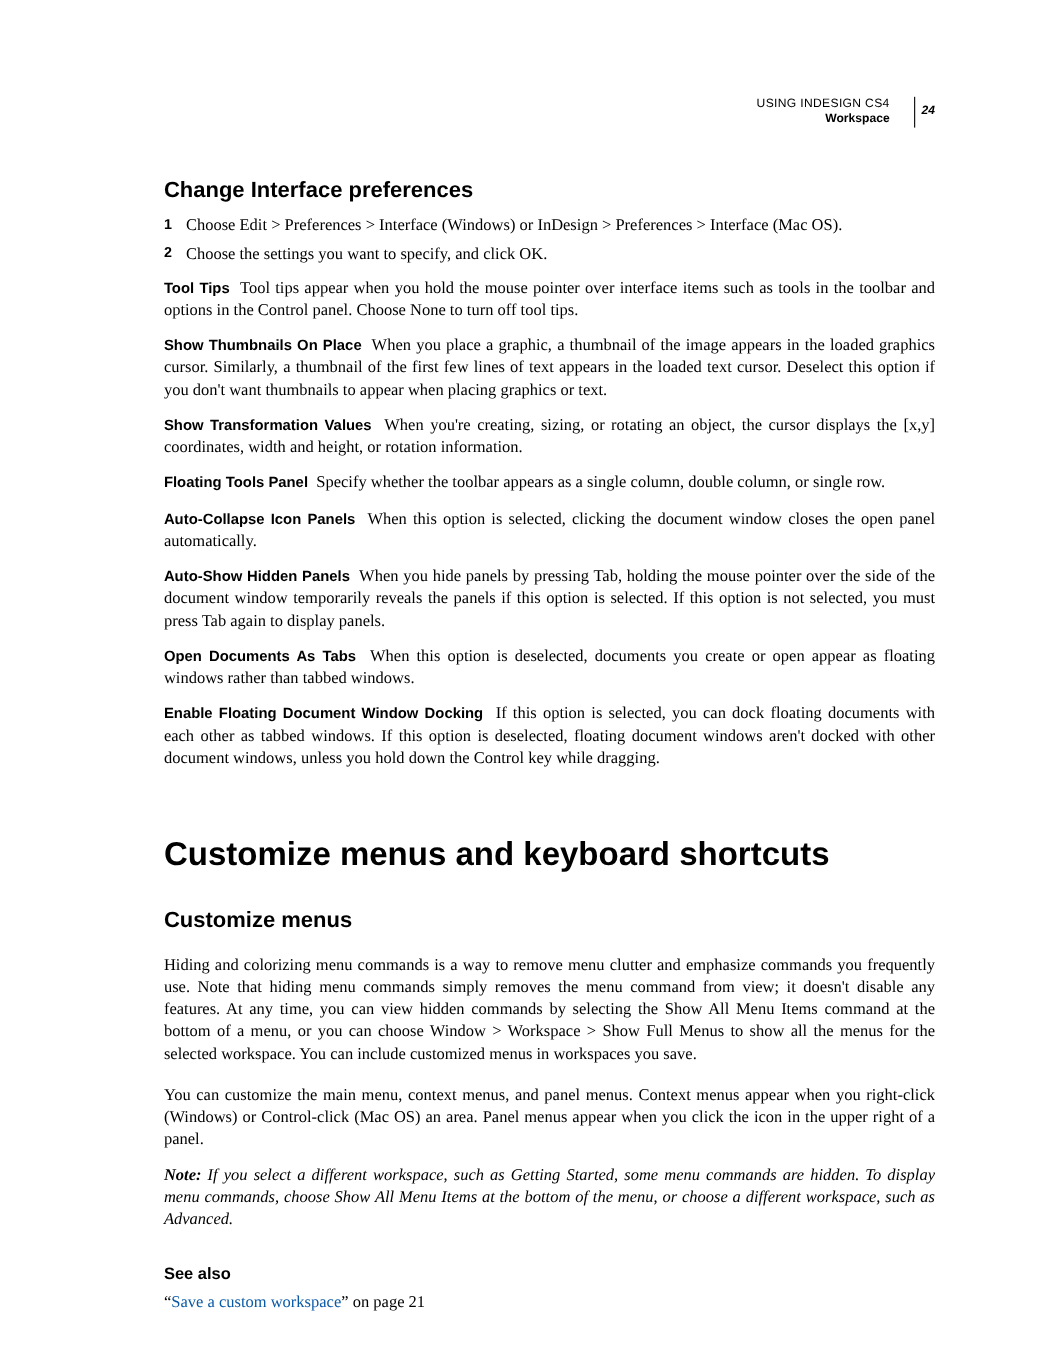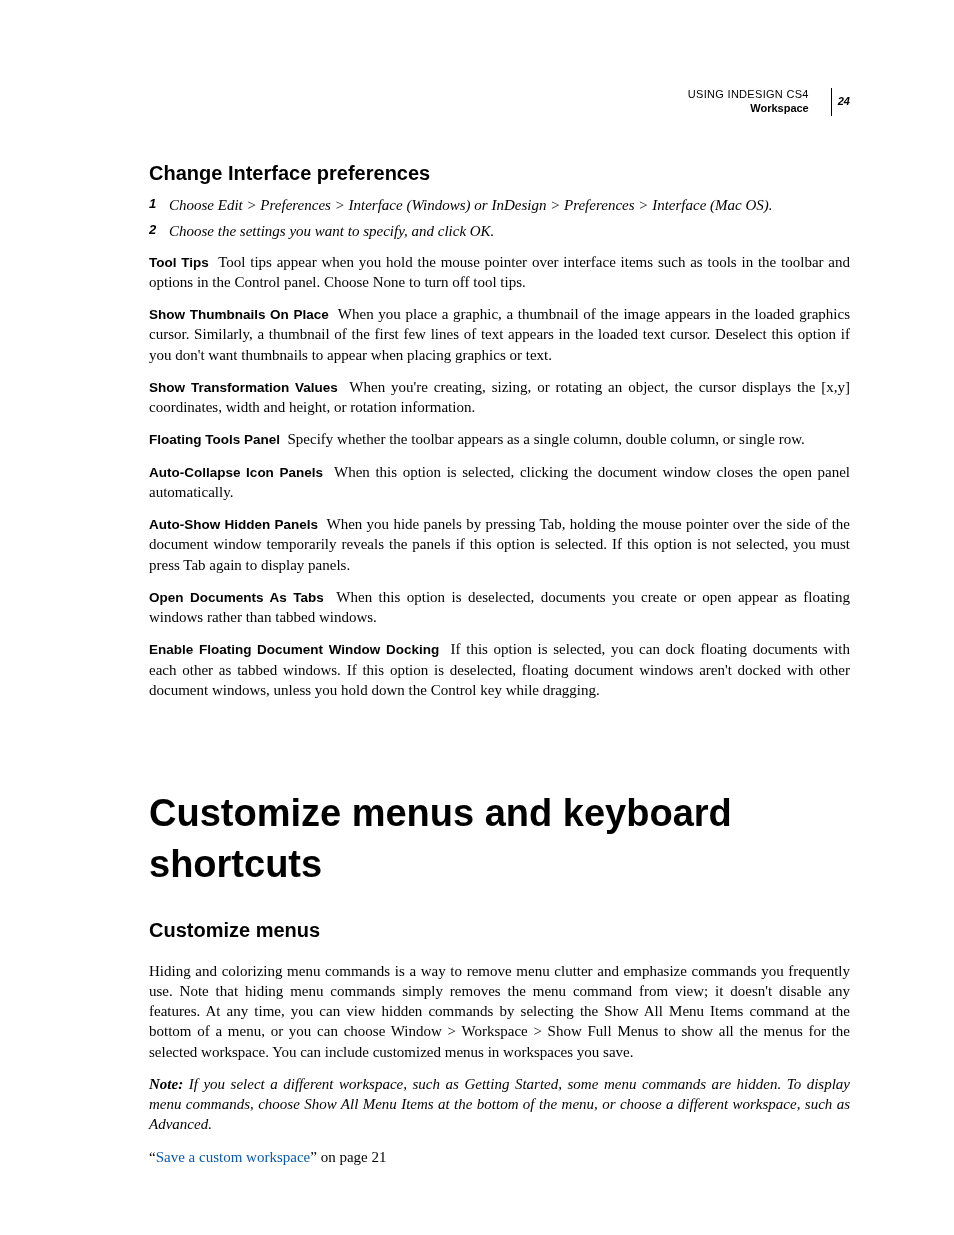--- a/index.html
+++ b/index.html
@@ -42,35 +42,34 @@
   .content { margin-top: 72px; }
   h2.sect {
     font-family: "Myriad Pro", "Helvetica Neue", Arial, sans-serif;
     font-weight: 700;
     font-size: 20px;
     margin: 0 0 8px 0;
   }
   h1.chapter {
     font-family: "Myriad Pro", "Helvetica Neue", Arial, sans-serif;
     font-weight: 700;
-    font-size: 38px;
-    margin: 88px 0 26px 0;
+    font-size: 30px;
+    margin: 57px 0 26px 0;
   }
   ol.steps {
     list-style: none;
     margin: 0 0 10px 0;
     padding: 0;
     counter-reset: step;
   }
   ol.steps > li {
     counter-increment: step;
     margin: 0 0 6px 0;
     padding-left: 20px;
     position: relative;
-    font-style: italic;
   }
   ol.steps > li::before {
     content: counter(step);
     position: absolute;
     left: 0;
     top: 0;
     font-family: "Myriad Pro", "Helvetica Neue", Arial, sans-serif;
     font-weight: 700;
     font-size: 13px;
   }
@@ -154,26 +153,28 @@
     <p class="def">
       <span class="term">Enable Floating Document Window Docking</span>&nbsp;
       <span>If this option is selected, you can dock floating documents with each other as tabbed windows. If this option is deselected, floating document windows aren't docked with other document windows, unless you hold down the Control key while dragging.</span>
     </p>
 
     <h1 class="chapter">Customize menus and keyboard shortcuts</h1>
 
     <h2 class="sect">Customize menus</h2>
 
     <p class="body">Hiding and colorizing menu commands is a way to remove menu clutter and emphasize commands you frequently use. Note that hiding menu commands simply removes the menu command from view; it doesn't disable any features. At any time, you can view hidden commands by selecting the Show All Menu Items command at the bottom of a menu, or you can choose Window &gt; Workspace &gt; Show Full Menus to show all the menus for the selected workspace. You can include customized menus in workspaces you save.</p>
+    <p class="body">You can customize the main menu, context menus, and panel menus. Context menus appear when you right-click (Windows) or Control-click (Mac OS) an area. Panel menus appear when you click the icon in the upper right of a panel.</p>
 
     <p class="note">
       <span class="note-label">Note:</span>
       <span class="note-body">If you select a different workspace, such as Getting Started, some menu commands are hidden. To display menu commands, choose Show All Menu Items at the bottom of the menu, or choose a different workspace, such as Advanced.</span>
     </p>
 
+    <h3 class="subhead">See also</h3>
     <p class="see-also">
       <span>“</span><a class="xref" href="#">Save a custom workspace</a><span>” on page 21</span>
     </p>
 
 
   </div>
 
 </div>
 
 </body></html>

